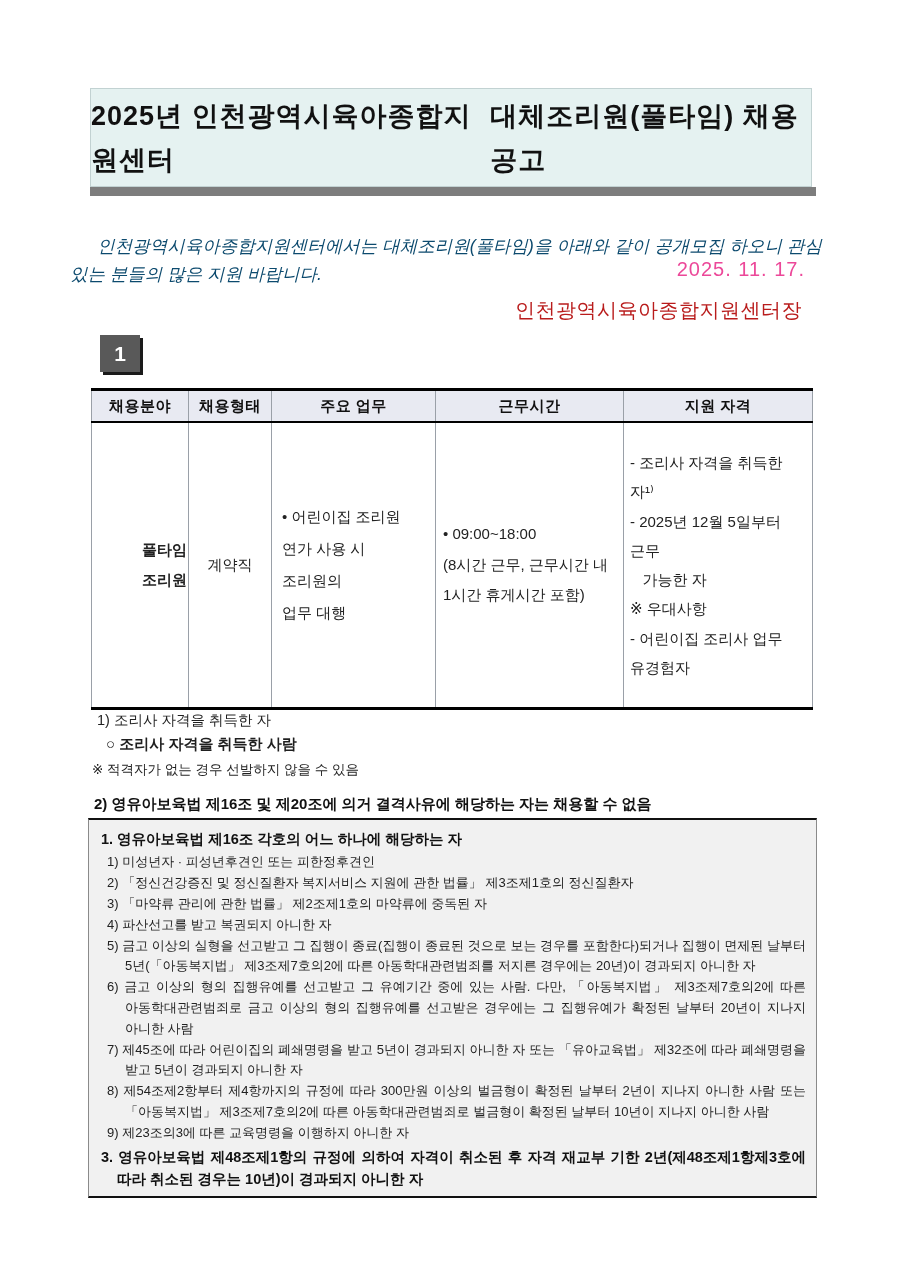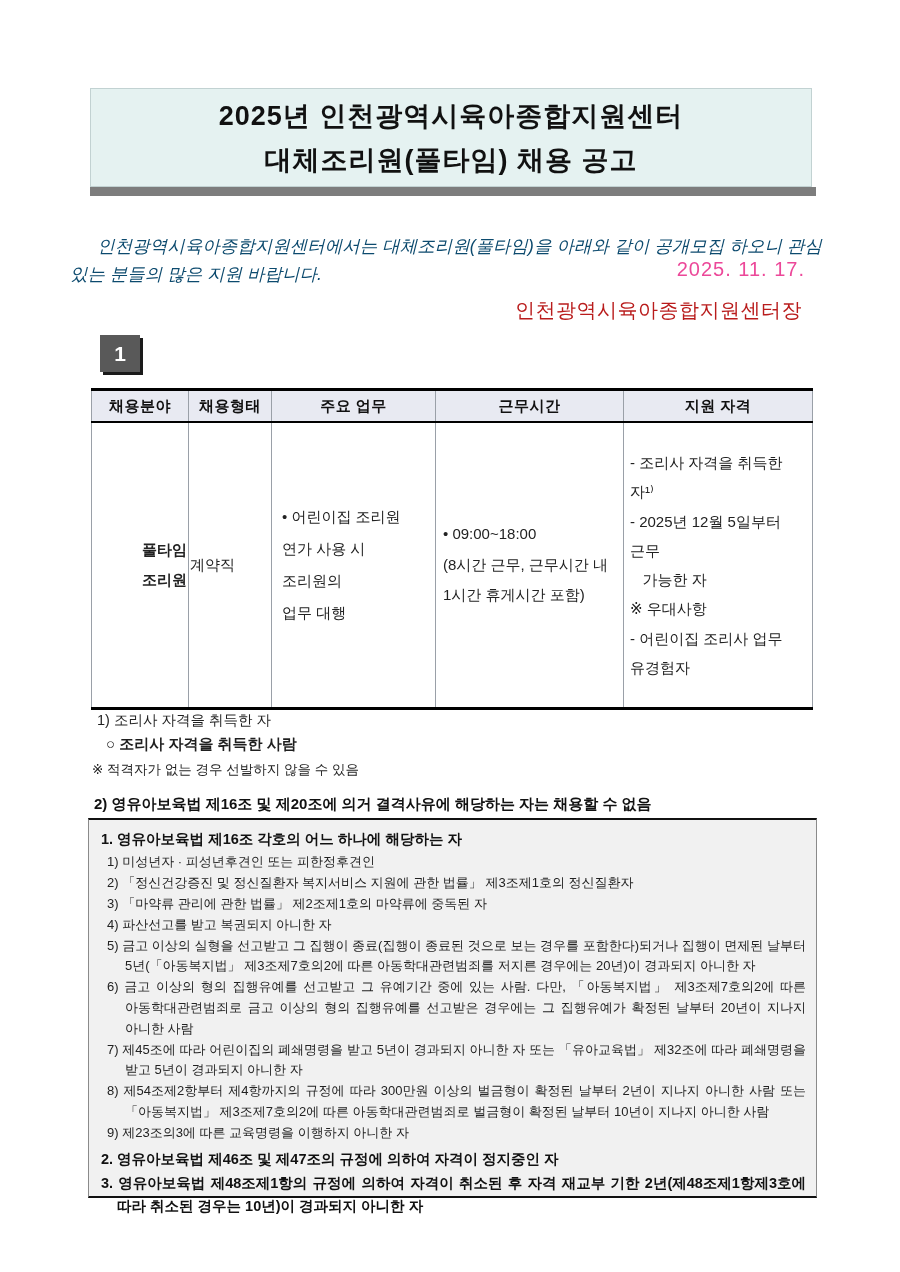--- a/index.html
+++ b/index.html
@@ -8,21 +8,21 @@
     width:900px;height:1272px;
     background:#ffffff;
     font-family:"Liberation Sans","DejaVu Sans",sans-serif;
     color:#1f1f1f;
     overflow:hidden;
   }
   
   .title-box{
     position:absolute;left:90px;top:88px;width:720px;height:97px;
     background:#e5f2f1;border:1px solid #c2d2d2;
-    display:flex;flex-direction:column;justify-content:center;align-items:center;
+    display:flex;justify-content:center;align-items:center;
   }
   .title-line{font-size:27px;font-weight:bold;color:#111;line-height:44px;letter-spacing:1px;}
   .title-bar{
     position:absolute;left:90px;top:187px;width:726px;height:9px;background:#7d7d7d;
   }
   
   .intro{
     position:absolute;left:70px;top:214px;width:752px;
     font-size:17.5px;line-height:1.62;text-indent:1.55em;
     text-align:justify;word-break:keep-all;color:#0c4a6e;font-style:italic;
@@ -57,21 +57,21 @@
     border-left:1px solid #9aa0a8;border-right:1px solid #9aa0a8;
     border-top:3px solid #000;border-bottom:2px solid #000;
     letter-spacing:0.5px;
   }
   table.recruit td{
     height:282px;vertical-align:middle;font-size:15px;color:#222;
     border-left:1px solid #9aa0a8;border-right:1px solid #9aa0a8;
     border-bottom:3px solid #000;
   }
   td.c-field{text-align:right;font-weight:bold;white-space:pre-line;line-height:2.0;}
-  td.c-type{text-align:left;margin-top:16px;}
+  td.c-type{text-align:center;margin-top:16px;}
   td.c-duties{padding:0 10px;white-space:pre-line;line-height:2.15;word-break:keep-all;}
   td.c-hours{padding:0 7px;white-space:pre-line;line-height:2.05;word-break:keep-all;}
   td.c-qual{padding:0 6px;white-space:pre-line;line-height:1.95;font-size:13.5px;word-break:keep-all;}
   
   .fn1{position:absolute;left:97px;top:711px;font-size:14.5px;}
   .fn2{position:absolute;left:106px;top:735px;font-size:15px;font-weight:bold;}
   .fn3{position:absolute;left:92px;top:761px;font-size:13.5px;}
   
   .disq-heading{
     position:absolute;left:94px;top:795px;width:725px;
@@ -158,17 +158,16 @@
     <div class="disq-group-title">1. 영유아보육법 제16조 각호의 어느 하나에 해당하는 자</div>
     <div class="disq-item">1) 미성년자 · 피성년후견인 또는 피한정후견인</div>
     <div class="disq-item">2) 「정신건강증진 및 정신질환자 복지서비스 지원에 관한 법률」 제3조제1호의 정신질환자</div>
     <div class="disq-item">3) 「마약류 관리에 관한 법률」 제2조제1호의 마약류에 중독된 자</div>
     <div class="disq-item">4) 파산선고를 받고 복권되지 아니한 자</div>
     <div class="disq-item">5) 금고 이상의 실형을 선고받고 그 집행이 종료(집행이 종료된 것으로 보는 경우를 포함한다)되거나 집행이 면제된 날부터 5년(「아동복지법」 제3조제7호의2에 따른 아동학대관련범죄를 저지른 경우에는 20년)이 경과되지 아니한 자</div>
     <div class="disq-item">6) 금고 이상의 형의 집행유예를 선고받고 그 유예기간 중에 있는 사람. 다만, 「아동복지법」 제3조제7호의2에 따른 아동학대관련범죄로 금고 이상의 형의 집행유예를 선고받은 경우에는 그 집행유예가 확정된 날부터 20년이 지나지 아니한 사람</div>
     <div class="disq-item">7) 제45조에 따라 어린이집의 폐쇄명령을 받고 5년이 경과되지 아니한 자 또는 「유아교육법」 제32조에 따라 폐쇄명령을 받고 5년이 경과되지 아니한 자</div>
     <div class="disq-item">8) 제54조제2항부터 제4항까지의 규정에 따라 300만원 이상의 벌금형이 확정된 날부터 2년이 지나지 아니한 사람 또는 「아동복지법」 제3조제7호의2에 따른 아동학대관련범죄로 벌금형이 확정된 날부터 10년이 지나지 아니한 사람</div>
     <div class="disq-item">9) 제23조의3에 따른 교육명령을 이행하지 아니한 자</div>
-    <div class="disq-group-title" style="margin-top:4px;">2. 영유아보육법 제46조 및 제47조의 규정에 의하여 자격이 정지중인 자</div>
     <div class="disq-group-title hang">3. 영유아보육법 제48조제1항의 규정에 의하여 자격이 취소된 후 자격 재교부 기한 2년(제48조제1항제3호에 따라 취소된 경우는 10년)이 경과되지 아니한 자</div>
   </div>
 
 </div>
 
 </body></html>

